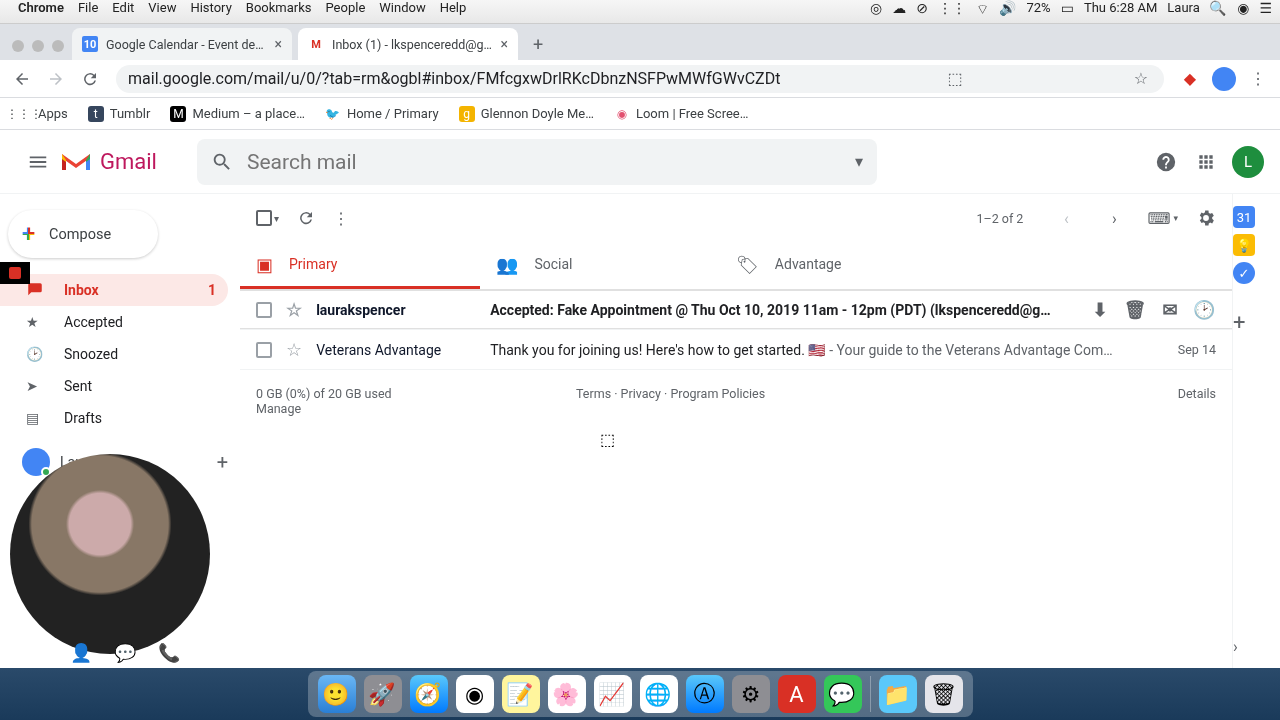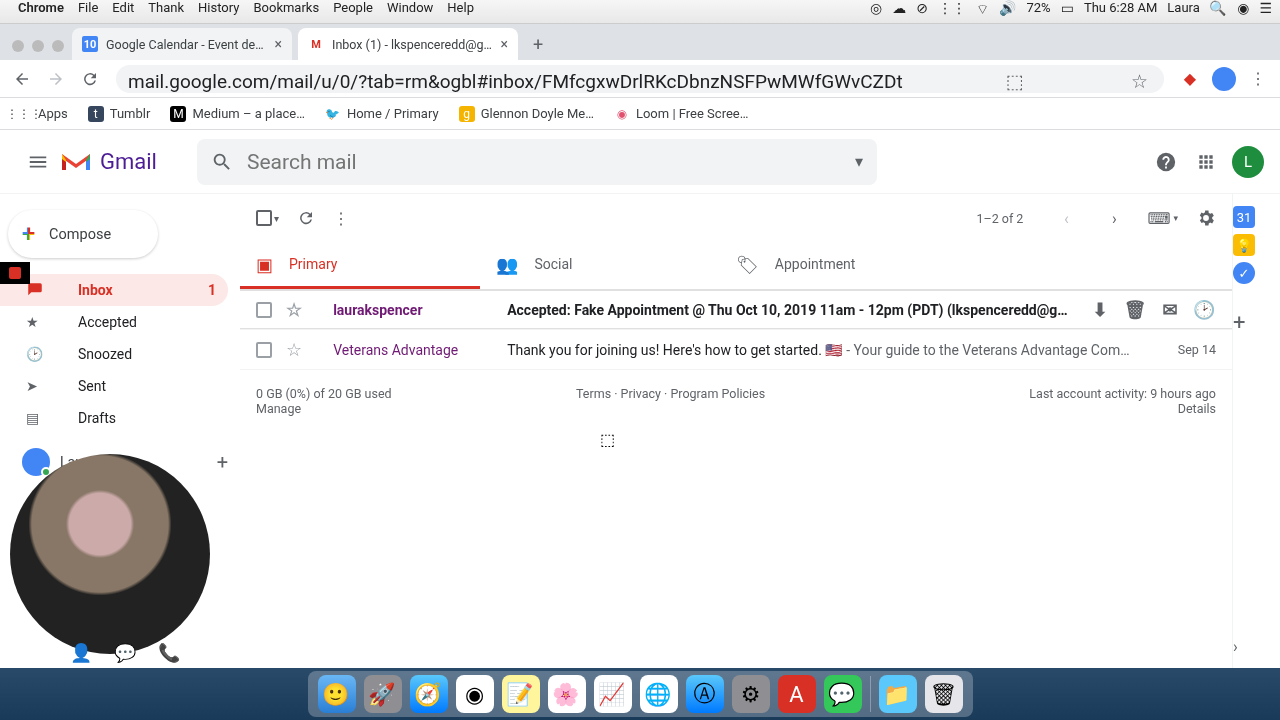--- a/index.html
+++ b/index.html
@@ -24,49 +24,49 @@
 .tab .fav-cal { background: #4285f4; color: #fff; font-weight: bold; }
 .tab .fav-gmail { color: #d93025; font-weight: bold; }
 .tab .ttitle { white-space: nowrap; overflow: hidden; text-overflow: ellipsis; flex: 1; }
 .tab .tclose { margin-left: 8px; color: #5f6368; font-size: 14px; }
 .newtab { width: 28px; height: 28px; display: flex; align-items: center; justify-content: center; color: #5f6368; font-size: 18px; margin-bottom: 2px; }
 
 
 .toolbar { height: 38px; background: #fff; border-bottom: 1px solid #dadce0; display: flex; align-items: center; padding: 0 8px; gap: 6px; }
 .tbtn { width: 28px; height: 28px; display: flex; align-items: center; justify-content: center; color: #5f6368; border-radius: 50%; }
 .tbtn.disabled { color: #bdc1c6; }
-.omnibox { flex: 1; height: 28px; background: #f1f3f4; border-radius: 14px; display: flex; align-items: flex-end; padding: 0 12px; font-size: 19px; color: #202124; margin: 0 6px; }
+.omnibox { flex: 1; height: 28px; background: #f1f3f4; border-radius: 14px; display: flex; align-items: center; padding: 0 12px; font-size: 16px; color: #202124; margin: 0 6px; }
 .omnibox .oicon { margin-left: auto; color: #5f6368; margin-right: 4px; }
 
 
 .bookmarks { height: 32px; background: #fff; border-bottom: 1px solid #dadce0; display: flex; align-items: center; padding: 0 8px; gap: 4px; font-size: 13px; }
 .bmitem { display: flex; align-items: center; gap: 6px; padding: 4px 8px; color: #3c4043; border-radius: 4px; }
 .bmicon { width: 16px; height: 16px; display: inline-flex; align-items: center; justify-content: center; font-size: 12px; }
 
 
 .gmhdr { height: 64px; display: flex; align-items: center; padding: 0 16px; border-bottom: 1px solid #f1f3f4; }
 .hamburger { width: 44px; display: flex; align-items: center; justify-content: center; color: #5f6368; }
 .gmlogo { display: flex; align-items: center; gap: 8px; margin-right: 40px; }
 .gmlogo .env { width: 32px; height: 24px; position: relative; }
 .gmlogo .env svg { width: 100%; height: 100%; }
-.gmlogo .gtxt { font-size: 22px; color: #4c1d95; }
+.gmlogo .gtxt { font-size: 22px; color: #be185d; }
 .searchbox { width: 680px; height: 46px; background: #f1f3f4; border-radius: 8px; display: flex; align-items: center; padding: 0 14px; }
 .searchbox .sicon { color: #5f6368; margin-right: 14px; }
 .searchbox input { border: none; background: transparent; font-size: 21px; flex: 1; outline: none; color: #5f6368; }
 .searchbox .dd { color: #5f6368; }
 .gmhdr .rspace { flex: 1; }
 .hdrbtn { width: 40px; height: 40px; display: flex; align-items: center; justify-content: center; color: #5f6368; font-size: 20px; }
 .avatar { width: 32px; height: 32px; border-radius: 50%; background: #1e8e3e; color: #fff; display: flex; align-items: center; justify-content: center; font-size: 15px; margin-left: 6px; }
 
 
 .gmbody { display: flex; height: calc(720px - 24px - 36px - 38px - 32px - 64px - 52px); }
 .sidebar { width: 240px; padding-top: 8px; position: relative; }
 .compose { margin: 8px 8px 16px 8px; height: 48px; border-radius: 24px; box-shadow: 0 1px 3px rgba(0,0,0,.2); display: flex; align-items: center; padding: 0 20px 0 14px; gap: 14px; font-size: 14.5px; color: #3c4043; background: #fff; width: 150px; }
 .compose .plus { font-size: 24px; background: conic-gradient(#d93025 0 25%, #fbbc04 0 50%, #34a853 0 75%, #4285f4 0); -webkit-background-clip: text; color: transparent; font-weight: bold; }
-.navitem { height: 32px; display: flex; align-items: center; padding: 0 12px 0 26px; font-size: 14px; color: #202124; border-radius: 0 16px 16px 0; margin-right: 12px; gap: 32px; }
+.navitem { height: 32px; display: flex; align-items: center; padding: 0 12px 0 26px; font-size: 14px; color: #202124; border-radius: 0 16px 16px 0; margin-right: 12px; gap: 18px; }
 .navitem.active { background: #fce8e6; color: #d93025; font-weight: 700; }
 .navitem .nicon { width: 20px; color: #5f6368; display: inline-flex; }
 .navitem.active .nicon { color: #d93025; }
 .navitem .ncount { margin-left: auto; font-weight: 700; }
 .hangouts { margin-top: 14px; padding: 0 12px 0 22px; display: flex; align-items: center; gap: 10px; font-size: 14px; color: #3c4043; }
 .hangouts .hav { width: 28px; height: 28px; border-radius: 50%; background: #4285f4; position: relative; }
 .hangouts .hav .dot { position: absolute; bottom: -1px; right: -1px; width: 10px; height: 10px; background: #34a853; border: 2px solid #fff; border-radius: 50%; }
 .hangouts .hplus { margin-left: auto; color: #5f6368; font-size: 20px; }
 .webcam { position: absolute; left: 10px; top: 260px; width: 200px; height: 200px; border-radius: 50%; background: radial-gradient(circle at 45% 35%, #caa 0 18%, #876 20% 40%, #222 42% 100%); overflow: hidden; }
 .recdot { position: absolute; left: 0; top: 68px; width: 30px; height: 22px; background: #000; display: flex; align-items: center; justify-content: center; }
@@ -86,21 +86,21 @@
 .tabs { height: 48px; display: flex; border-bottom: 1px solid #e0e0e0; }
 .mtab { flex: 0 0 240px; display: flex; align-items: center; gap: 16px; padding: 0 16px; color: #5f6368; font-size: 14px; border-bottom: 3px solid transparent; }
 .mtab.active { color: #d93025; border-bottom-color: #d93025; }
 .mtab .ticon { font-size: 18px; }
 
 .maillist { }
 .mrow { height: 40px; display: flex; align-items: center; padding: 0 16px; gap: 14px; border-bottom: 1px solid #f1f3f4; font-size: 14px; position: relative; }
 .mrow.unread { font-weight: 700; background: #fff; box-shadow: inset 0 -1px 0 #e0e0e0, inset 0 1px 0 #e0e0e0; }
 .mrow .rcbox { width: 16px; height: 16px; border: 2px solid #9aa0a6; border-radius: 2px; }
 .mrow .rstar { color: #9aa0a6; font-size: 18px; }
-.mrow .rsender { width: 160px; white-space: nowrap; overflow: hidden; color: #701a75; margin-left: 17px; }
+.mrow .rsender { width: 160px; white-space: nowrap; overflow: hidden; color: #0f172a; }
 .mrow .rsubj { flex: 1; white-space: nowrap; overflow: hidden; text-overflow: ellipsis; color: #202124; }
 .mrow .rsubj .snip { color: #5f6368; font-weight: 400; }
 .mrow .rdate { font-size: 12.5px; color: #5f6368; }
 .mrow .ractions { display: flex; gap: 16px; color: #5f6368; font-size: 18px; }
 
 .mfooter { display: flex; padding: 16px; font-size: 12.5px; color: #5f6368; }
 .mfooter .fl { flex: 1; }
 .mfooter .fc { flex: 1; }
 .mfooter .fr { flex: 1; text-align: right; }
 .mfooter a { color: #5f6368; text-decoration: none; }
@@ -124,21 +124,21 @@
 .cursor { position: absolute; left: 600px; top: 430px; font-size: 16px; color: #000; }
 </style>
 </head>
 <body>
 
 <div class="menubar">
   <span class="apple"></span>
   <span class="appname">Chrome</span>
   <span class="mitem">File</span>
   <span class="mitem">Edit</span>
-  <span class="mitem">Thank</span>
+  <span class="mitem">View</span>
   <span class="mitem">History</span>
   <span class="mitem">Bookmarks</span>
   <span class="mitem">People</span>
   <span class="mitem">Window</span>
   <span class="mitem">Help</span>
   <span class="spacer"></span>
   <span class="ricon">◎</span>
   <span class="ricon">☁</span>
   <span class="ricon">⊘</span>
   <span class="ricon">⋮⋮</span>
@@ -344,21 +344,21 @@
       <div class="mtab active">
         <span class="ticon">▣</span>
         <span>Primary</span>
       </div>
       <div class="mtab">
         <span class="ticon">👥</span>
         <span>Social</span>
       </div>
       <div class="mtab">
         <span class="ticon">🏷</span>
-        <span>Appointment</span>
+        <span>Advantage</span>
       </div>
     </div>
 
     <div class="maillist">
       <div class="mrow unread">
         <div class="rcbox"></div>
         <span class="rstar">☆</span>
         <span class="rsender">laurakspencer</span>
         <span class="rsubj">Accepted: Fake Appointment @ Thu Oct 10, 2019 11am - 12pm (PDT) (lkspenceredd@g…</span>
         <div class="ractions">
@@ -381,21 +381,20 @@
       <div class="fl">
         <div>0 GB (0%) of 20 GB used</div>
         <a href="#">Manage</a>
       </div>
       <div class="fc">
         <a href="#">Terms</a> ·
         <a href="#">Privacy</a> ·
         <a href="#">Program Policies</a>
       </div>
       <div class="fr">
-        <div>Last account activity: 9 hours ago</div>
         <a href="#">Details</a>
       </div>
     </div>
   </div>
 
   <div class="sidepanel">
     <div class="spicon sp-cal">31</div>
     <div class="spicon sp-keep">💡</div>
     <div class="spicon sp-tasks">✓</div>
     <div class="sp-plus">+</div>

